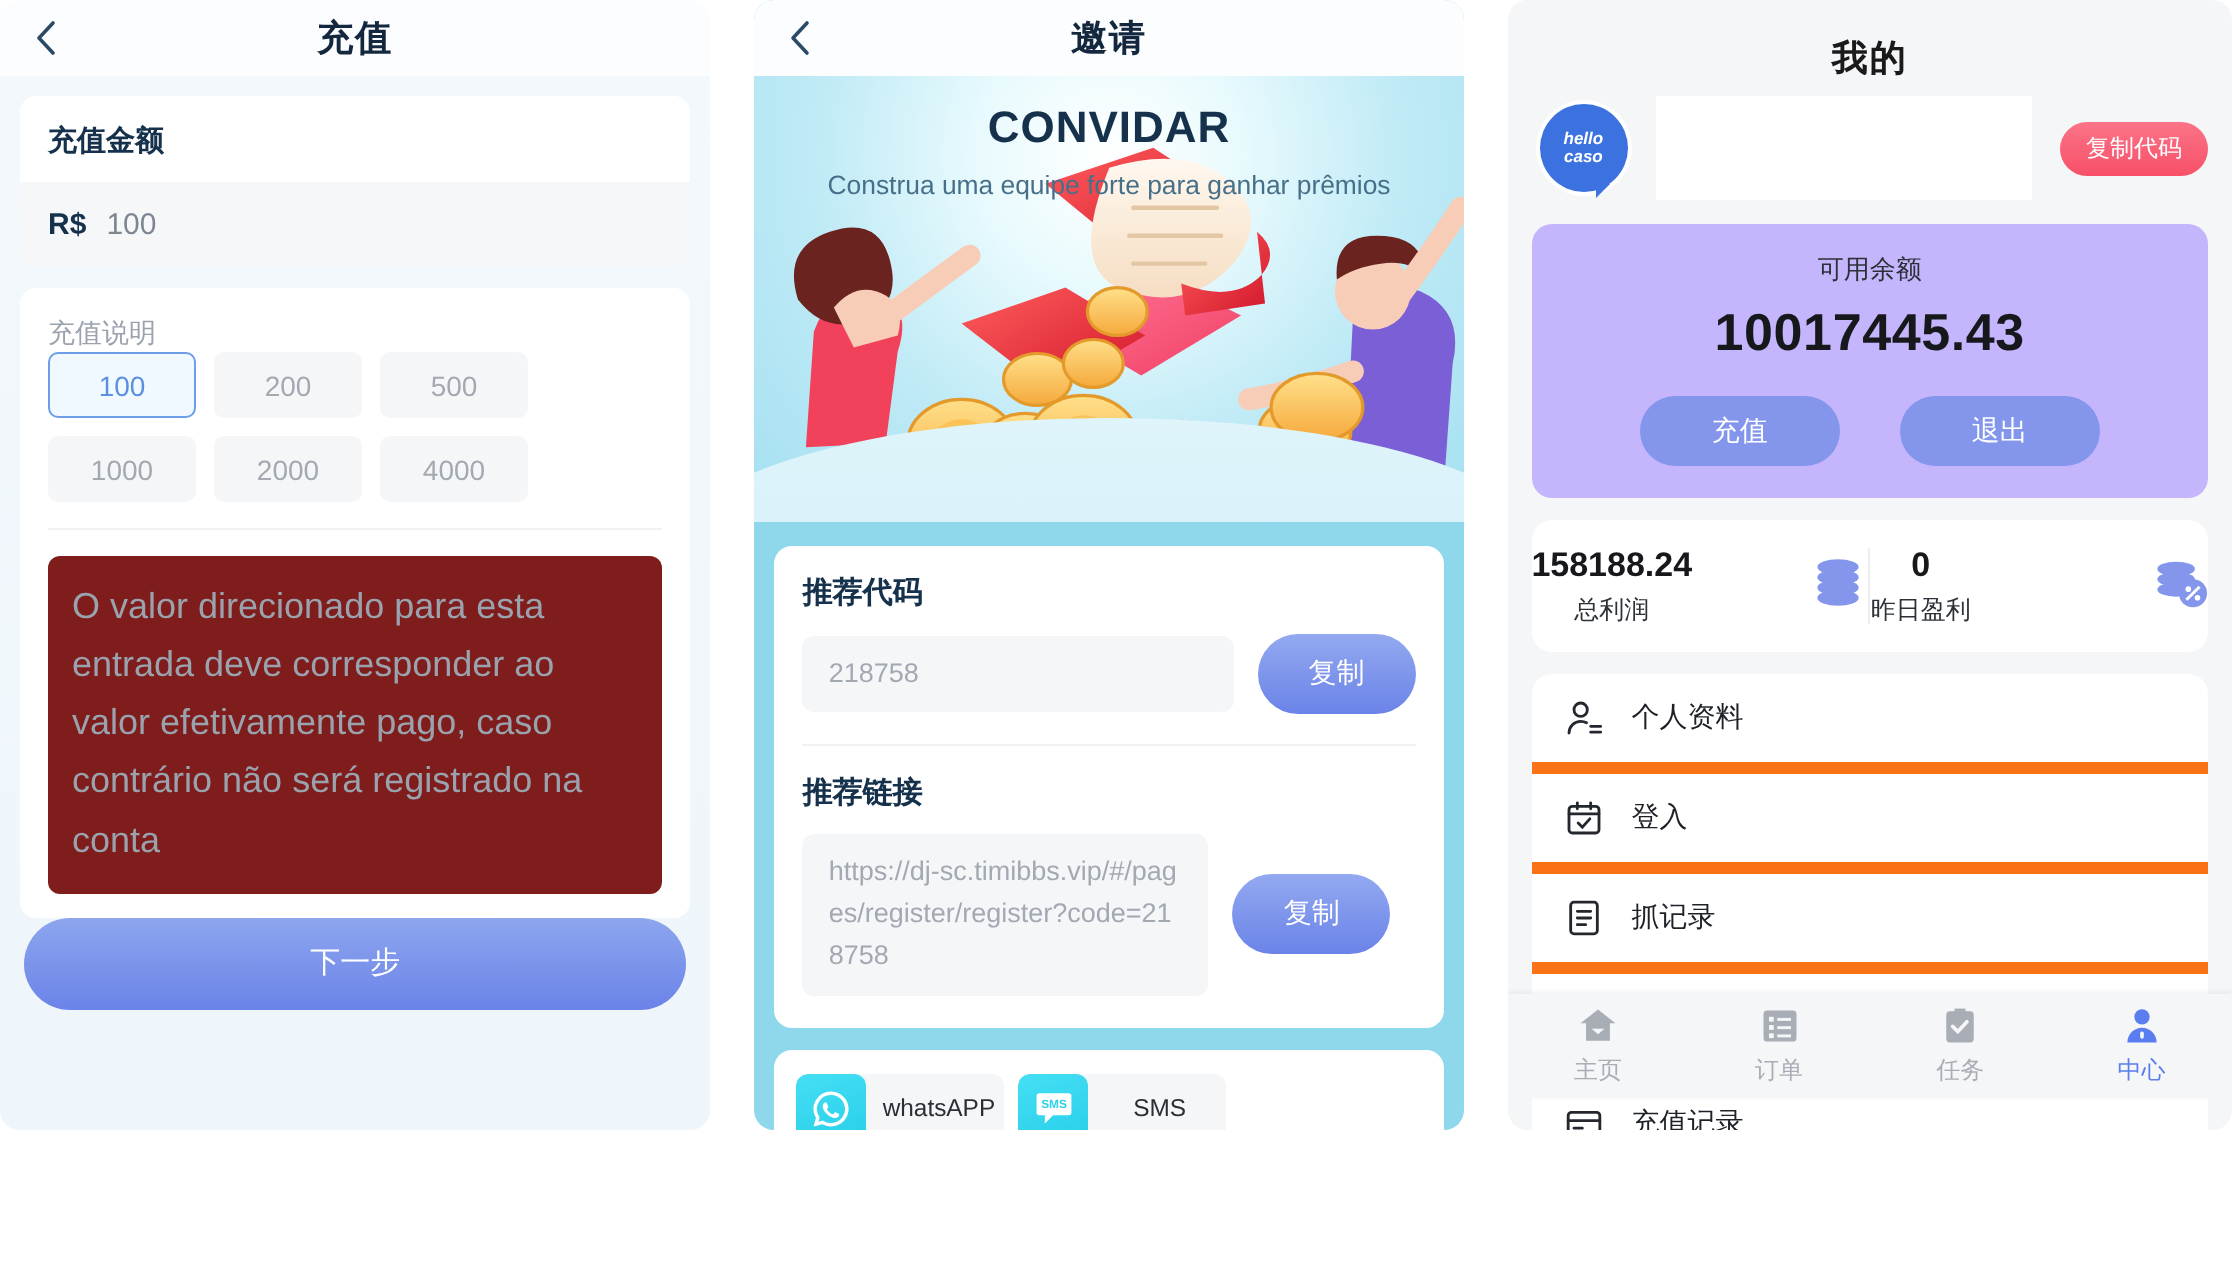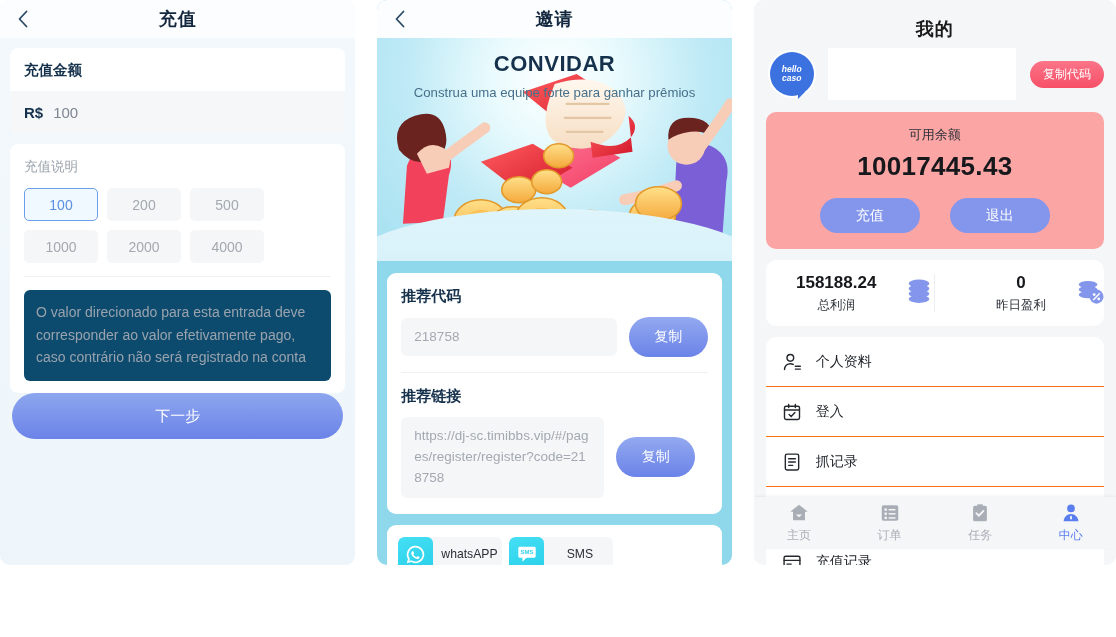--- a/index.html
+++ b/index.html
@@ -79,21 +79,21 @@
     background: #f6f7f9;
     padding: 13px 14px;
     display: flex;
     align-items: center;
     gap: 10px;
   }
   .currency { font-size: 15px; font-weight: bold; color: #15314c; }
   .amount-value { font-size: 15px; color: #7d8792; }
 
   .desc-card { padding: 14px 14px 12px 14px; }
-  .desc-title { font-size: 13.5px; color: #9aa3ad; margin-bottom: 12px; }
+  .desc-title { font-size: 13.5px; color: #9aa3ad; }
   .chips {
     display: flex;
     flex-wrap: wrap;
     gap: 9px;
     padding-bottom: 13px;
     border-bottom: 1px solid #f0f1f3;
   }
   .chip {
     width: 74px; height: 33px;
     border-radius: 5px;
@@ -106,24 +106,24 @@
     justify-content: center;
     cursor: pointer;
   }
   .chip.selected {
     background: #eff9ff;
     border-color: #6c9fe8;
     color: #5b8fe0;
   }
   .notice {
     margin-top: 13px;
-    background: #0c4a6e;
+    background: #7f1d1d;
     border-radius: 6px;
     padding: 11px 12px 12px 12px;
-    font-size: 14px;
+    font-size: 18px;
     line-height: 1.62;
     color: #9aa3ad;
     word-break: break-word;
   }
   .p1-spacer { flex: 1; }
   .next-btn {
     margin: 0 2px 0 2px;
     height: 46px;
     border-radius: 23px;
     background: linear-gradient(180deg,#8da6ee 0%, #6b83e8 100%);
@@ -301,21 +301,21 @@
     border-radius: 14px;
     background: linear-gradient(180deg,#fb7488 0%, #f75068 100%);
     color: #ffffff;
     font-size: 12px;
     display: flex; align-items: center; justify-content: center;
     cursor: pointer; border: none;
     font-family: inherit;
   }
   .balance-card {
     margin: 0 12px;
-    background: #fca5a5;
+    background: #c4b5fd;
     border-radius: 10px;
     padding: 14px 12px 16px 12px;
     text-align: center;
   }
   .bal-label { font-size: 13px; color: #2c3138; }
   .bal-value { font-size: 26px; font-weight: bold; color: #16181c; margin-top: 7px; letter-spacing: 0.3px; }
   .bal-actions { display: flex; justify-content: center; gap: 30px; margin-top: 16px; }
   .bal-btn {
     width: 100px; height: 35px;
     border-radius: 18px;
@@ -331,41 +331,41 @@
     background: #ffffff;
     border-radius: 10px;
     height: 66px;
     display: flex;
     align-items: center;
   }
   .stat {
     flex: 1;
     display: flex;
     align-items: center;
-    justify-content: flex-end;
-    gap: 28px;
+    justify-content: space-between;
+    gap: 2px;
   }
   .stat-text { text-align: center; }
   .stat-val { font-size: 17px; font-weight: bold; color: #16181c; }
   .stat-name { font-size: 12.5px; color: #2c3138; margin-top: 4px; }
   .stat-sep { width: 1px; height: 38px; background: #eceef1; }
 
   .menu-card {
     margin: 11px 12px 0 12px;
     background: #ffffff;
     border-radius: 10px;
     overflow: hidden;
   }
   .menu-item {
     height: 50px;
     display: flex;
     align-items: center;
     gap: 14px;
     padding: 0 16px;
-    border-bottom: 1px solid #f97316;
+    border-bottom: 6px solid #f97316;
     cursor: pointer;
   }
   .menu-item:last-child { border-bottom: none; }
   .menu-ico { width: 20px; height: 20px; flex: 0 0 20px; color: #24282e; }
   .menu-label { font-size: 14px; color: #1e2228; }
 
   .tabbar {
     position: absolute;
     left: 0; right: 0; bottom: 16px;
     height: 52px;

